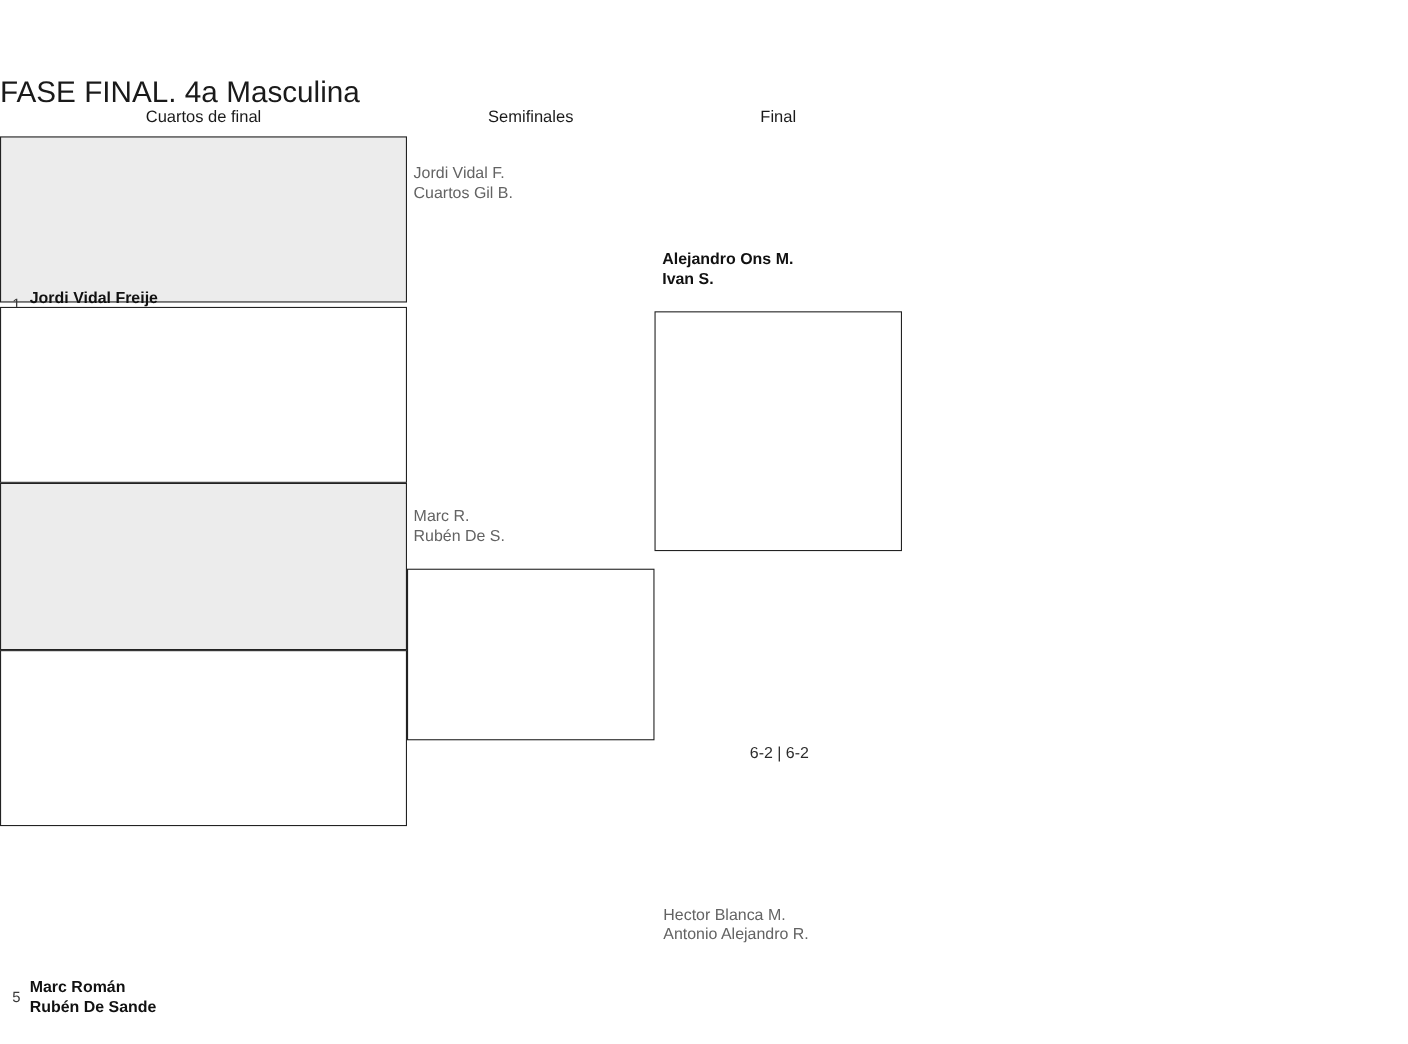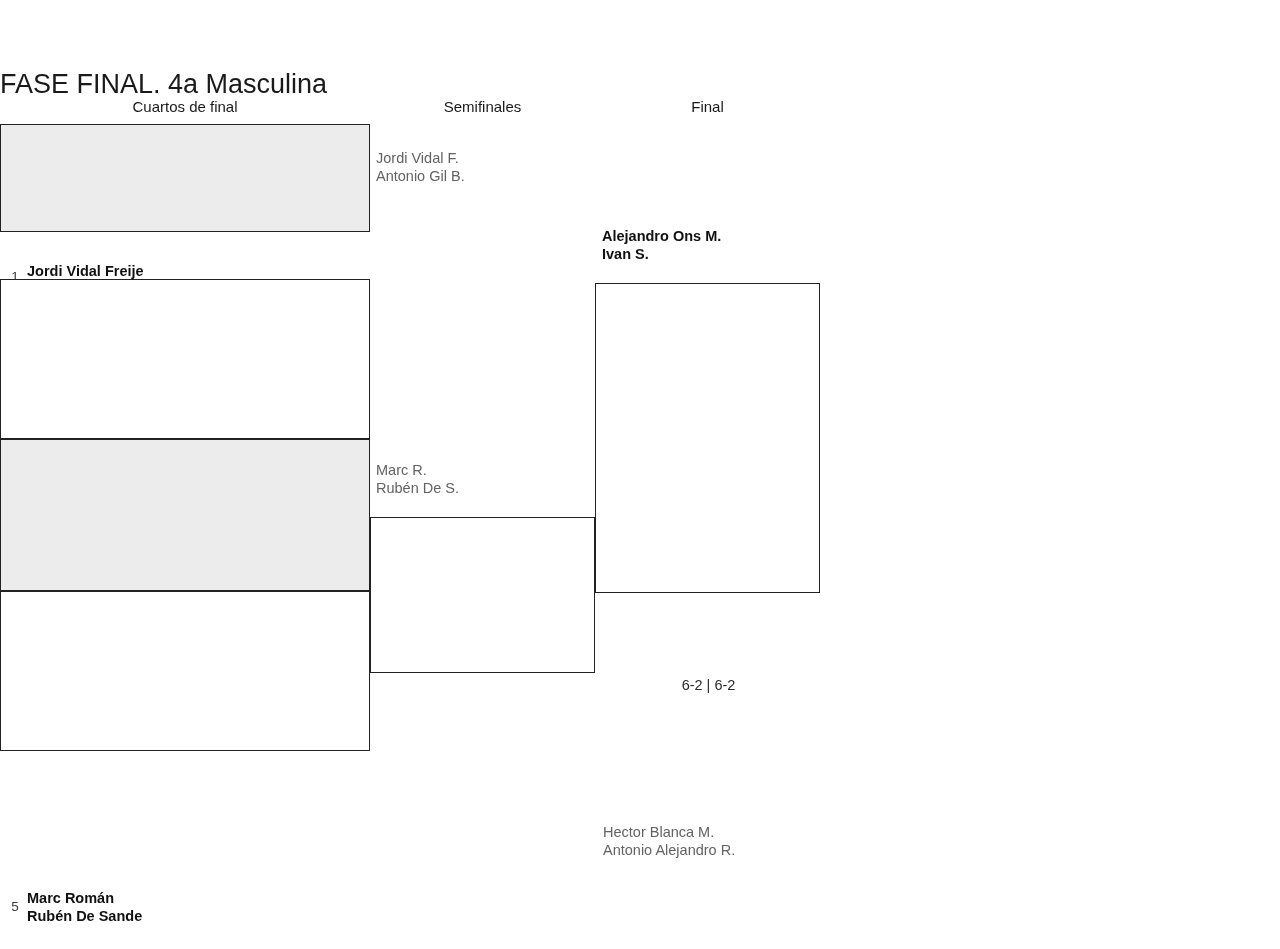--- a/index.html
+++ b/index.html
@@ -127,21 +127,21 @@
 
 
 </div>
 
 <div class="col-header" id="col-header-r1">Cuartos de final</div>
 <div class="col-header" id="col-header-r2">Semifinales</div>
 <div class="col-header" id="col-header-r3">Final</div>
 
 <div id="bracket">
 
-  <div class="match-box bye" style="left:0px; top:124px; width:370px; height:108px;">
+  <div class="match-box bye" style="left:0px; top:124px; width:370px; height:151px;">
     <div class="seed" style="top:144px;">1</div>
     <div class="team winner" style="top:137px;">Jordi Vidal Freije</div>
     <div class="team winner" style="top:155px;">Sergio Gil Baez</div>
     <div class="seed" style="top:249px;">2</div>
     <div class="team bye" style="top:248px;">BYE</div>
   </div>
 
   <div class="match-box" style="left:0px; top:279px; width:370px; height:160px;">
     <div class="seed" style="top:303px;">3</div>
     <div class="team winner" style="top:293px;">Alejandro Ons Martínez</div>
@@ -163,34 +163,34 @@
     
     
     
     
     
     
     
   </div>
 
   <div class="adv-team loser" style="left:376px; top:149px;">Jordi Vidal F.</div>
-  <div class="adv-team loser" style="left:376px; top:167px;">Antonio Gil B.</div>
+  <div class="adv-team loser" style="left:376px; top:167px;">Cuartos Gil B.</div>
 
 
   <div class="adv-team loser" style="left:376px; top:461px;">Marc R.</div>
   <div class="adv-team loser" style="left:376px; top:479px;">Rubén De S.</div>
 
   <div class="match-box" style="left:370px; top:517px; width:225px; height:156px;">
     
     
     
   </div>
 
   <div class="adv-team winner" style="left:602px; top:227px;">Alejandro Ons M.</div>
   <div class="adv-team winner" style="left:602px; top:245px;">Ivan S.</div>
 
-  <div class="match-box" style="left:595px; top:283px; width:225px; height:310px;">
+  <div class="match-box" style="left:595px; top:283px; width:225px; height:218px;">
     <div class="score" style="left:0px; top:392px; width:225px;">6-2 | 6-2</div>
     <div class="adv-team loser" style="left:7px; top:539px;">Hector Blanca M.</div>
     <div class="adv-team loser" style="left:7px; top:557px;">Antonio Alejandro R.</div>
   </div>
 
 </div>
 
 </body></html>

